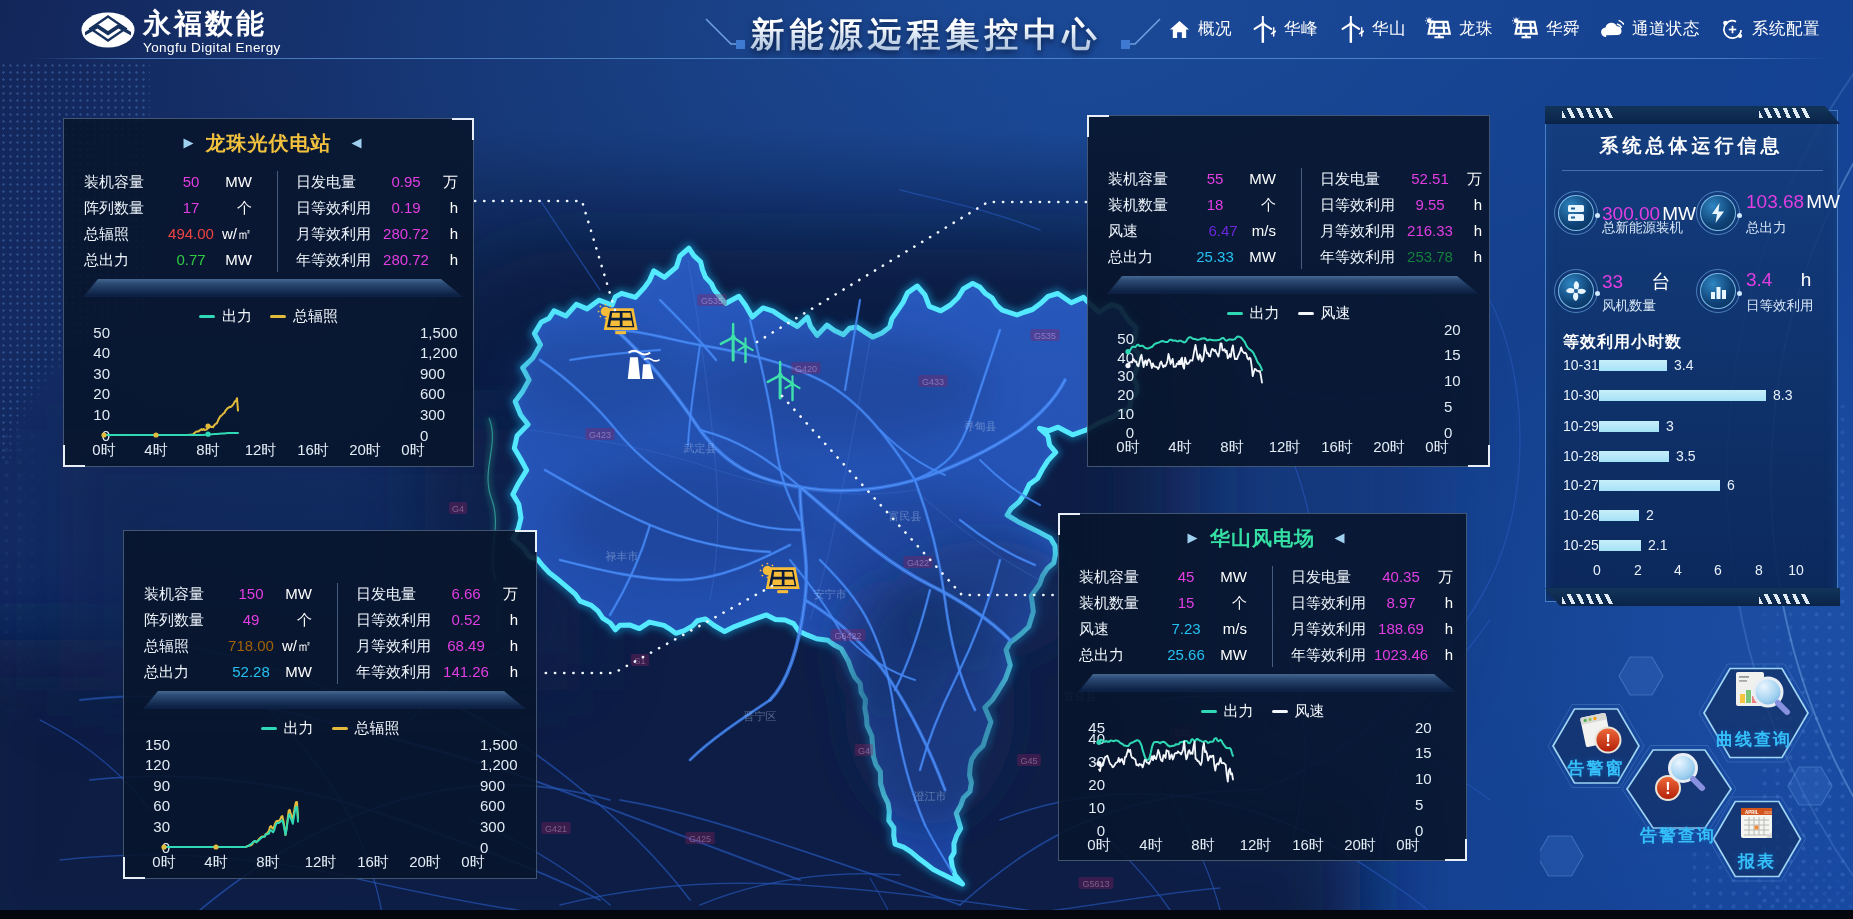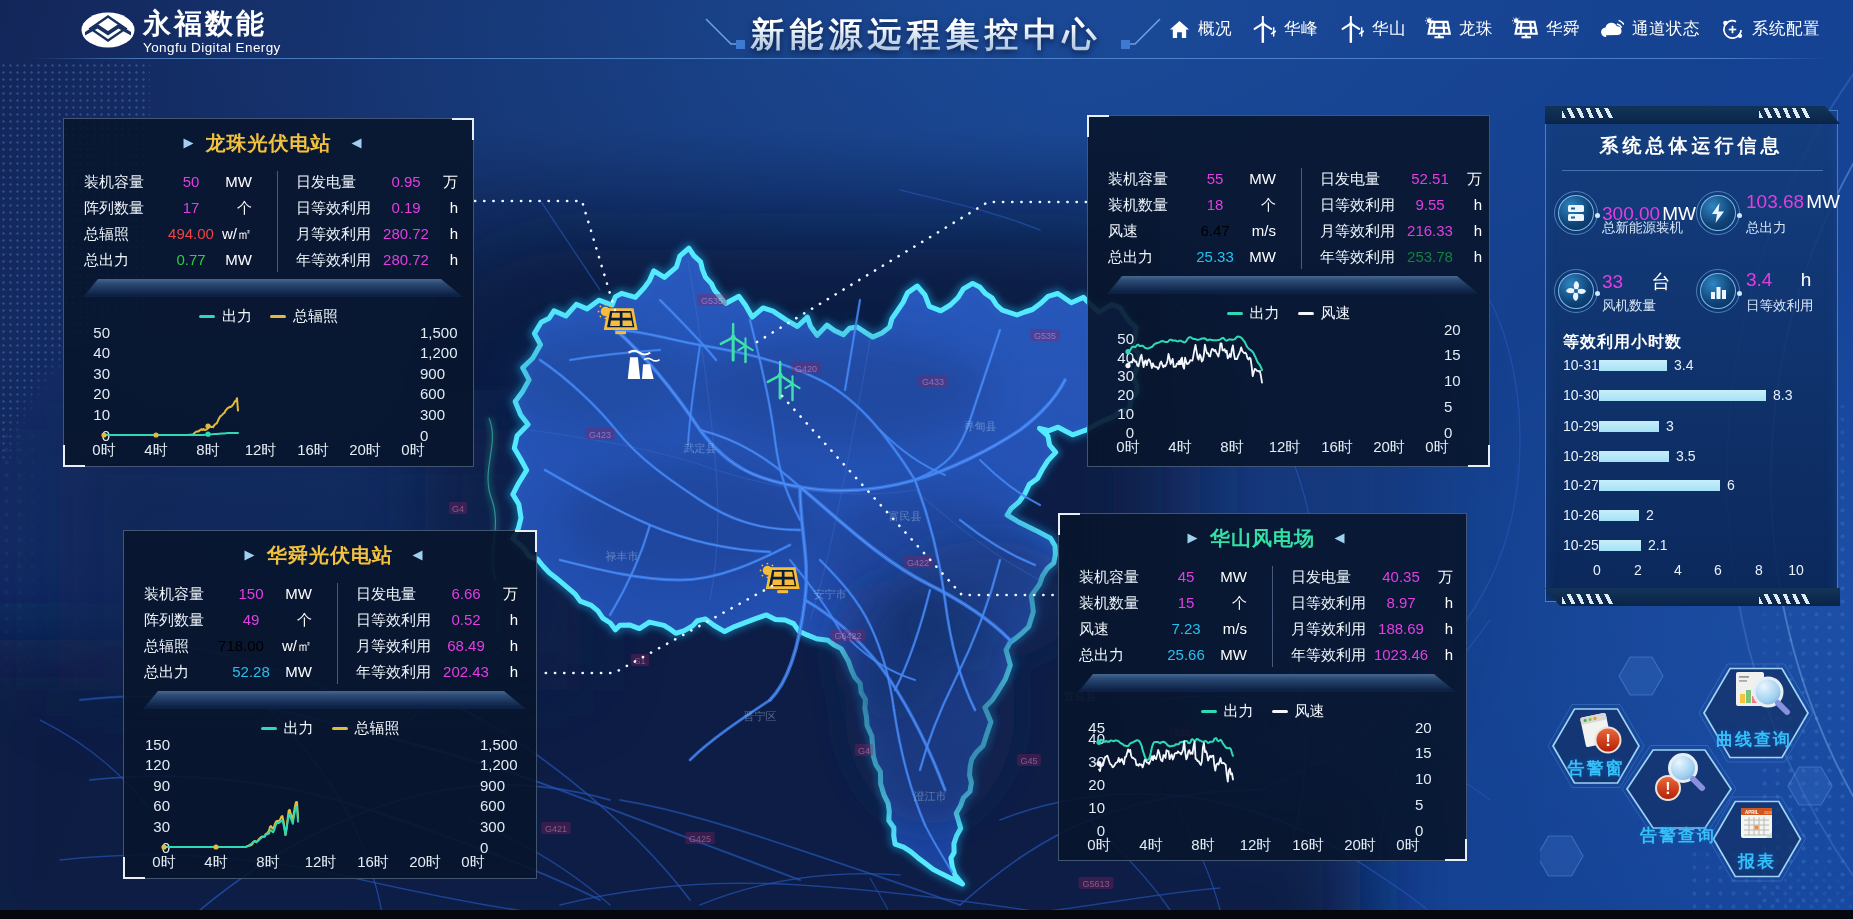--- a/index.html
+++ b/index.html
@@ -623,21 +623,21 @@
       <span class="rv" style="left:61px;width:92px;color:#e23ee2">55</span>
       <span class="ru" style="left:88px;width:80px">MW</span>
     </div>
 <div class="row" style="left:20px;top:76px;width:170px">
       <span class="rl">装机数量</span>
       <span class="rv" style="left:61px;width:92px;color:#e23ee2">18</span>
       <span class="ru" style="left:88px;width:80px">个</span>
     </div>
 <div class="row" style="left:20px;top:102px;width:170px">
       <span class="rl">风速</span>
-      <span class="rv" style="left:61px;width:92px;color:#000000">6.47</span>
+      <span class="rv" style="left:69px;width:92px;color:#6d28d9">6.47</span>
       <span class="ru" style="left:88px;width:80px">m/s</span>
     </div>
 <div class="row" style="left:20px;top:128px;width:170px">
       <span class="rl">总出力</span>
       <span class="rv" style="left:61px;width:92px;color:#25c1f0">25.33</span>
       <span class="ru" style="left:88px;width:80px">MW</span>
     </div>
 <div class="row" style="left:232px;top:50px;width:162px">
       <span class="rl">日发电量</span>
       <span class="rv" style="left:76px;width:68px;color:#e23ee2">52.51</span>
@@ -686,38 +686,33 @@
       <polyline points="40.0,35.3 41.0,35.1 42.1,34.3 43.1,32.6 44.2,31.2 45.2,30.6 46.2,30.9 47.3,30.9 48.3,30.0 49.3,28.8 50.4,28.7 51.4,29.9 52.5,30.1 53.5,29.7 54.5,29.7 55.6,30.4 56.6,31.6 57.7,32.0 58.7,32.4 59.7,32.6 60.8,32.2 61.8,31.7 62.9,31.3 63.9,31.0 64.9,29.8 66.0,28.8 67.0,27.6 68.0,27.6 69.1,26.9 70.1,26.8 71.2,26.3 72.2,25.9 73.2,25.2 74.3,25.1 75.3,25.2 76.4,25.6 77.4,26.0 78.4,26.1 79.5,26.1 80.5,25.1 81.6,24.0 82.6,23.7 83.6,23.8 84.7,24.7 85.7,24.4 86.7,24.4 87.8,24.7 88.8,25.1 89.9,25.5 90.9,24.7 91.9,24.8 93.0,24.7 94.0,25.5 95.1,25.7 96.1,26.6 97.1,26.1 98.2,25.3 99.2,23.4 100.2,22.2 101.3,21.2 102.3,21.2 103.4,21.7 104.4,22.5 105.4,22.9 106.5,23.1 107.5,23.1 108.6,23.7 109.6,23.7 110.6,23.7 111.7,23.4 112.7,23.0 113.8,22.5 114.8,22.5 115.8,22.2 116.9,22.5 117.9,23.0 118.9,24.2 120.0,24.2 121.0,23.8 122.1,23.4 123.1,24.0 124.1,24.1 125.2,24.2 126.2,24.3 127.3,24.3 128.3,24.4 129.3,24.1 130.4,24.1 131.4,23.8 132.4,23.4 133.5,22.5 134.5,21.9 135.6,22.0 136.6,23.4 137.6,24.4 138.7,24.7 139.7,24.0 140.8,23.6 141.8,23.3 142.8,23.6 143.9,23.8 144.9,23.7 146.0,23.4 147.0,23.0 148.0,21.9 149.1,20.7 150.1,20.6 151.1,20.7 152.2,21.2 153.2,21.7 154.3,22.8 155.3,24.1 156.3,25.3 157.4,27.3 158.4,29.6 159.5,31.4 160.5,32.4 161.5,33.3 162.6,34.1 163.6,34.8 164.7,36.0 165.7,37.4 166.7,39.8 167.8,41.9 168.8,44.4 169.8,46.5 170.9,47.8 171.9,49.0 173.0,51.4 174.0,54.2" fill="none" stroke="#2fd9b5" stroke-width="2" stroke-linejoin="round" stroke-linecap="round"></polyline>
       <polyline points="40.0,47.7 41.0,47.7 42.1,46.2 43.1,46.4 44.2,46.4 45.2,43.0 46.2,44.0 47.3,45.9 48.3,45.5 49.3,49.5 50.4,50.2 51.4,46.1 52.5,41.0 53.5,38.8 54.5,45.0 55.6,51.2 56.6,45.6 57.7,44.4 58.7,49.2 59.7,45.3 60.8,43.3 61.8,44.6 62.9,47.9 63.9,52.0 64.9,47.3 66.0,50.3 67.0,50.6 68.0,50.9 69.1,51.4 70.1,53.0 71.2,51.1 72.2,46.9 73.2,45.5 74.3,48.7 75.3,51.2 76.4,49.4 77.4,50.2 78.4,48.1 79.5,44.7 80.5,38.0 81.6,42.4 82.6,48.0 83.6,45.6 84.7,42.9 85.7,50.9 86.7,50.9 87.8,50.6 88.8,47.7 89.9,47.9 90.9,48.3 91.9,48.2 93.0,43.3 94.0,41.6 95.1,50.3 96.1,52.6 97.1,41.7 98.2,46.0 99.2,48.1 100.2,47.7 101.3,46.4 102.3,44.2 103.4,44.5 104.4,44.7 105.4,39.6 106.5,33.4 107.5,28.8 108.6,35.4 109.6,41.5 110.6,43.6 111.7,38.3 112.7,40.3 113.8,45.5 114.8,44.4 115.8,39.5 116.9,28.6 117.9,33.3 118.9,37.3 120.0,37.2 121.0,40.1 122.1,40.5 123.1,35.6 124.1,32.9 125.2,33.4 126.2,35.1 127.3,34.0 128.3,36.7 129.3,38.2 130.4,40.5 131.4,35.6 132.4,27.5 133.5,27.4 134.5,34.4 135.6,34.3 136.6,33.1 137.6,36.3 138.7,34.7 139.7,42.3 140.8,41.0 141.8,38.0 142.8,41.0 143.9,32.9 144.9,29.4 146.0,38.3 147.0,43.2 148.0,42.9 149.1,43.0 150.1,39.9 151.1,38.0 152.2,35.0 153.2,31.3 154.3,35.1 155.3,36.2 156.3,37.2 157.4,36.6 158.4,38.3 159.5,42.2 160.5,43.6 161.5,41.6 162.6,42.9 163.6,49.8 164.7,60.2 165.7,56.6 166.7,52.9 167.8,53.3 168.8,54.8 169.8,54.8 170.9,55.6 171.9,55.0 173.0,60.4 174.0,66.6" fill="none" stroke="#f3f7fb" stroke-width="1.8" stroke-linejoin="round" stroke-linecap="round"></polyline>
       <circle cx="40" cy="35.66" r="2.6" fill="#2fd9b5"></circle>
       <circle cx="40" cy="49.565" r="2.6" fill="#f3f7fb"></circle>
       <circle cx="92" cy="46.474999999999994" r="2.6" fill="#f3f7fb"></circle>
     </svg>
 </div>
 <div class="panel" id="p3" style="left:123px;top:530px;width:414px;height:349px">
 <span class="bk tr"></span>
 <span class="bk bl"></span>
-<div class="pt" style="color:#f2c23e"><svg width="11" height="11" class="arr">
-        <polygon points="0.5,0.5 10.5,5.5 0.5,10.5" fill="#9fd0ef"></polygon>
-      </svg>华舜光伏电站<svg width="11" height="11" class="arr">
-        <polygon points="10.5,0.5 0.5,5.5 10.5,10.5" fill="#9fd0ef"></polygon>
-      </svg></div>
 <div class="row" style="left:20px;top:50px;width:170px">
       <span class="rl">装机容量</span>
       <span class="rv" style="left:61px;width:92px;color:#e23ee2">150</span>
       <span class="ru" style="left:88px;width:80px">MW</span>
     </div>
 <div class="row" style="left:20px;top:76px;width:170px">
       <span class="rl">阵列数量</span>
       <span class="rv" style="left:61px;width:92px;color:#e23ee2">49</span>
       <span class="ru" style="left:88px;width:80px">个</span>
     </div>
 <div class="row" style="left:20px;top:102px;width:170px">
       <span class="rl">总辐照</span>
-      <span class="rv" style="left:51px;width:92px;color:#000000">718.00</span>
+      <span class="rv" style="left:61px;width:92px;color:#a16207">718.00</span>
       <span class="ru" style="left:88px;width:80px">w/㎡</span>
     </div>
 <div class="row" style="left:20px;top:128px;width:170px">
       <span class="rl">总出力</span>
       <span class="rv" style="left:61px;width:92px;color:#25c1f0">52.28</span>
       <span class="ru" style="left:88px;width:80px">MW</span>
     </div>
 <div class="row" style="left:232px;top:50px;width:162px">
       <span class="rl">日发电量</span>
       <span class="rv" style="left:76px;width:68px;color:#e23ee2">6.66</span>
@@ -728,21 +723,21 @@
       <span class="rv" style="left:76px;width:68px;color:#e23ee2">0.52</span>
       <span class="ru" style="left:138px;width:24px">h</span>
     </div>
 <div class="row" style="left:232px;top:102px;width:162px">
       <span class="rl">月等效利用</span>
       <span class="rv" style="left:76px;width:68px;color:#e23ee2">68.49</span>
       <span class="ru" style="left:138px;width:24px">h</span>
     </div>
 <div class="row" style="left:232px;top:128px;width:162px">
       <span class="rl">年等效利用</span>
-      <span class="rv" style="left:76px;width:68px;color:#e23ee2">202.43</span>
+      <span class="rv" style="left:76px;width:68px;color:#e23ee2">141.26</span>
       <span class="ru" style="left:138px;width:24px">h</span>
     </div>
 <div class="vdiv" style="left:213px;top:52px;height:101px"></div>
 <div class="trap" style="top:160px;width:414px;clip-path:polygon(34px 0px,380px 0px,402px 18px,19px 18px);background:linear-gradient(180deg,#45678f 0%,#2b4a74 25%,#0d2144 88%)"></div>
 <div class="legend" style="top:188px">
       <span class="lgi"><span class="dash" style="background:#2fd9b5"></span>出力</span>
       <span class="lgi"><span class="dash" style="background:#e3bb3c"></span>总辐照</span>
     </div>
 <svg style="position:absolute;left:0;top:200px" width="414" height="148" viewBox="0 0 414 148">
       <text x="46" y="18.5" font-size="15" fill="#e3ecf5" text-anchor="end">150</text>

